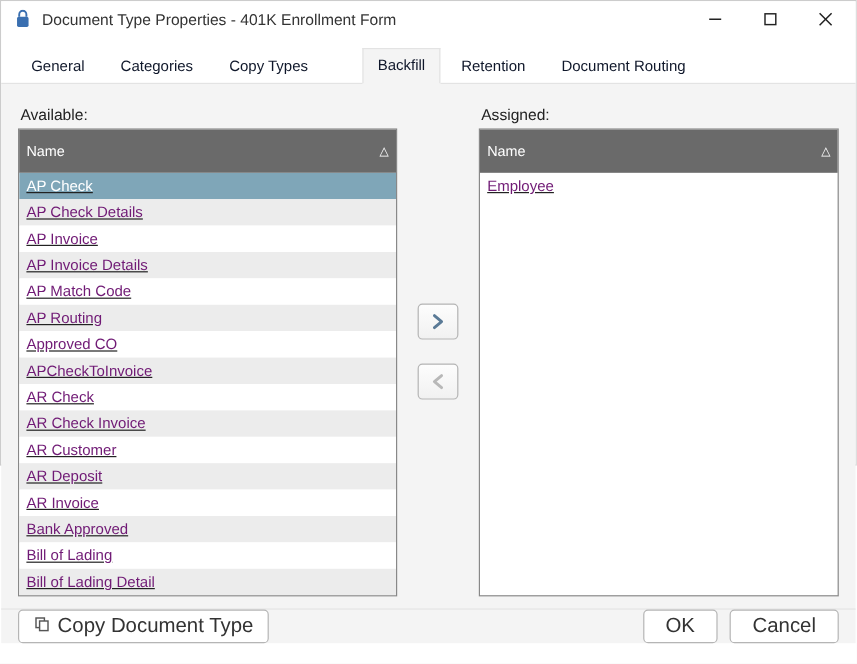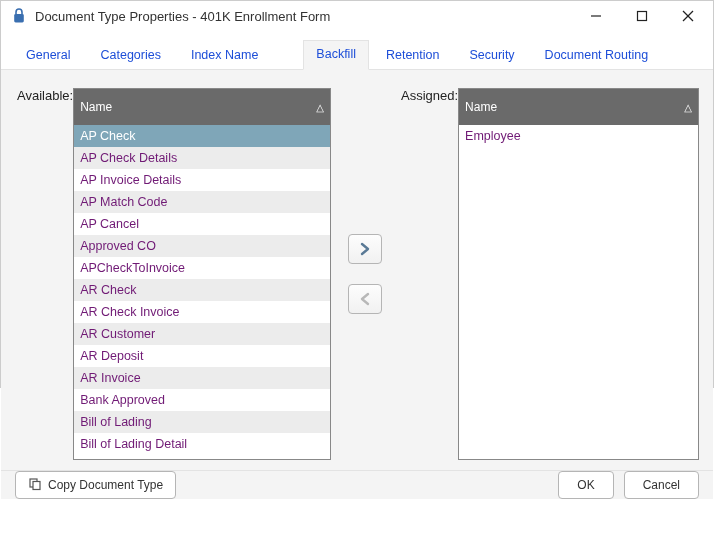--- a/index.html
+++ b/index.html
@@ -50,21 +50,21 @@
     display: flex;
     align-items: flex-end;
     padding: 8px 12px 0 12px;
     background: #fff;
     border-bottom: 1px solid #e3e3e3;
     gap: 4px;
   }
   .tab {
     padding: 6px 12px 8px 12px;
     font-size: 12.5px;
-    color: #1d4ed8;
+    color: #0f172a;
     border: 1px solid transparent;
     border-bottom: none;
     position: relative;
     top: 1px;
     cursor: default;
   }
   .tab.active {
     background: #f4f4f4;
     border-color: #e3e3e3;
     border-bottom: 1px solid #f4f4f4;
@@ -72,21 +72,21 @@
   }
   .content {
     flex: 1;
     background: #f4f4f4;
     padding: 18px 14px 10px 14px;
     display: flex;
     gap: 12px;
   }
   .panel {
     display: flex;
-    flex-direction: row;
+    flex-direction: column;
   }
   .panel.available { width: 316px; }
   .panel.assigned { flex: 1; }
   .panel-label {
     font-size: 13px;
     margin-bottom: 4px;
     padding-left: 2px;
   }
   .listbox {
     border: 1px solid #888;
@@ -107,20 +107,21 @@
     padding: 18px 6px;
     justify-content: space-between;
   }
   .sort-glyph {
     font-size: 10px;
     color: #fff;
   }
   .list-body {
     overflow-y: auto;
     flex: 1;
+    text-decoration: underline;
   }
   .row {
     height: 22px;
     line-height: 22px;
     padding: 0 6px;
     font-size: 12.5px;
     color: #701a75;
     white-space: nowrap;
     overflow: hidden;
   }
@@ -155,21 +156,21 @@
     padding: 0 14px;
     gap: 10px;
   }
   .footer .spacer { flex: 1; }
   .btn {
     height: 28px;
     border: 1px solid #b5b5b5;
     border-radius: 4px;
     background: #fff;
     padding: 0 18px;
-    font-size: 12px;
+    font-size: 17px;
     display: flex;
     align-items: center;
     gap: 6px;
     color: #333;
   }
   .btn.copy { padding: 0 12px; }
   
   .list-body::-webkit-scrollbar { width: 10px; background:#f0f0f0; }
   .list-body::-webkit-scrollbar-thumb { background:#c9c9c9; }
 </style>
@@ -203,42 +204,42 @@
             <line x1="1" y1="1" x2="11" y2="11" stroke="#222" stroke-width="1.3"></line>
             <line x1="11" y1="1" x2="1" y2="11" stroke="#222" stroke-width="1.3"></line>
           </svg>
       </div>
     </div>
   </div>
 
   <div class="tabbar" id="tabbar">
       <div class="tab">General</div>
       <div class="tab">Categories</div>
-      <div class="tab">Index Name</div>
+      <div class="tab">Copy Types</div>
       <div class="tab active">Backfill</div>
       <div class="tab">Retention</div>
-      <div class="tab">Security</div>
       <div class="tab">Document Routing</div>
     </div>
 
   <div class="content">
 
     <div class="panel available">
       <div class="panel-label">Available:</div>
       <div class="listbox">
         <div class="list-header">
           <span>Name</span>
           <span class="sort-glyph">△</span>
         </div>
         <div class="list-body" id="available-body">
             <div class="row selected">AP Check</div>
             <div class="row">AP Check Details</div>
+            <div class="row">AP Invoice</div>
             <div class="row">AP Invoice Details</div>
             <div class="row">AP Match Code</div>
-            <div class="row">AP Cancel</div>
+            <div class="row">AP Routing</div>
             <div class="row">Approved CO</div>
             <div class="row">APCheckToInvoice</div>
             <div class="row">AR Check</div>
             <div class="row">AR Check Invoice</div>
             <div class="row">AR Customer</div>
             <div class="row">AR Deposit</div>
             <div class="row">AR Invoice</div>
             <div class="row">Bank Approved</div>
             <div class="row">Bill of Lading</div>
             <div class="row">Bill of Lading Detail</div>

